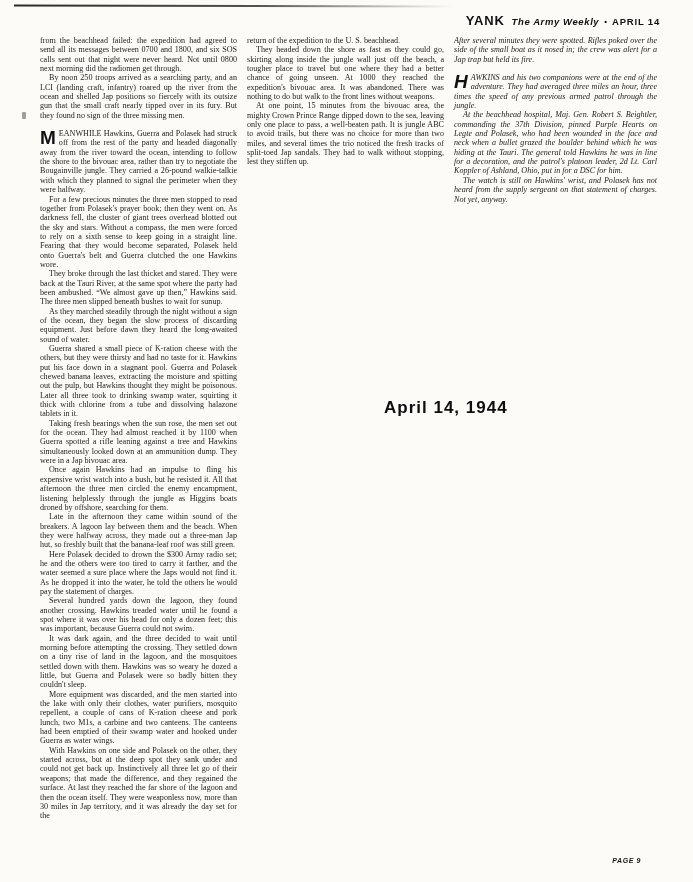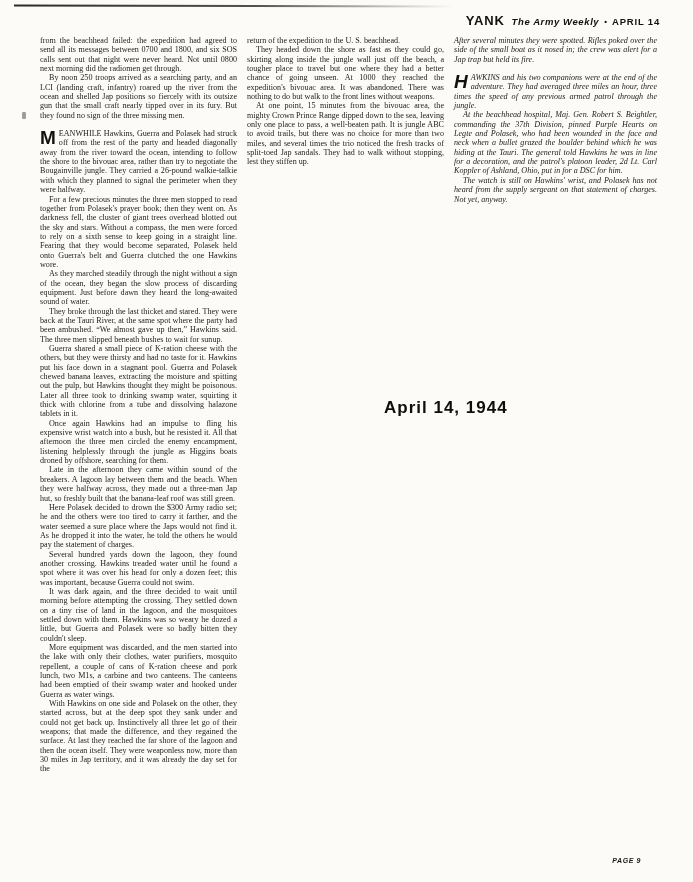--- a/index.html
+++ b/index.html
@@ -75,23 +75,24 @@
   <div class="header">
     <span class="brand">YANK</span><span class="subtitle">The Army Weekly</span><span class="sep">•</span><span class="issue">APRIL 14</span>
   </div>
 
   <div class="columns" id="columns">
       <div class="col">
         <p class="para">from the beachhead failed: the expedition had agreed to send all its messages between 0700 and 1800, and six SOS calls sent out that night were never heard. Not until 0800 next morning did the radiomen get through.</p>
         <p class="para indent">By noon 250 troops arrived as a searching party, and an LCI (landing craft, infantry) roared up the river from the ocean and shelled Jap positions so fiercely with its outsize gun that the small craft nearly tipped over in its fury. But they found no sign of the three missing men.</p>
         <p class="para section-break"><span class="dropcap">M</span>EANWHILE Hawkins, Guerra and Polasek had struck off from the rest of the party and headed diagonally away from the river toward the ocean, intending to follow the shore to the bivouac area, rather than try to negotiate the Bougainville jungle. They carried a 26-pound walkie-talkie with which they planned to signal the perimeter when they were halfway.</p>
         <p class="para indent">For a few precious minutes the three men stopped to read together from Polasek's prayer book; then they went on. As darkness fell, the cluster of giant trees overhead blotted out the sky and stars. Without a compass, the men were forced to rely on a sixth sense to keep going in a straight line. Fearing that they would become separated, Polasek held onto Guerra's belt and Guerra clutched the one Hawkins wore.</p>
+        <p class="para indent">They broke through the last thicket and stared. They were back at the Tauri River, at the same spot where the party had been ambushed. “We almost gave up then,” Hawkins said. The three men slipped beneath bushes to wait for sunup.</p>
         <p class="para indent">As they marched steadily through the night without a sign of the ocean, they began the slow process of discarding equipment. Just before dawn they heard the long-awaited sound of water.</p>
-        <p class="para indent">They broke through the last thicket and stared. They were back at the Tauri River, at the same spot where the party had been ambushed. “We almost gave up then,” Hawkins said. The three men slipped beneath bushes to wait for sunup.</p>
         <p class="para indent">Guerra shared a small piece of K-ration cheese with the others, but they were thirsty and had no taste for it. Hawkins put his face down in a stagnant pool. Guerra and Polasek chewed banana leaves, extracting the moisture and spitting out the pulp, but Hawkins thought they might be poisonous. Later all three took to drinking swamp water, squirting it thick with chlorine from a tube and dissolving halazone tablets in it.</p>
+        <p class="para indent">Taking fresh bearings when the sun rose, the men set out for the ocean. They had almost reached it by 1100 when Guerra spotted a rifle leaning against a tree and Hawkins simultaneously looked down at an ammunition dump. They were in a Jap bivouac area.</p>
         <p class="para indent">Once again Hawkins had an impulse to fling his expensive wrist watch into a bush, but he resisted it. All that afternoon the three men circled the enemy encampment, listening helplessly through the jungle as Higgins boats droned by offshore, searching for them.</p>
         <p class="para indent">Late in the afternoon they came within sound of the breakers. A lagoon lay between them and the beach. When they were halfway across, they made out a three-man Jap hut, so freshly built that the banana-leaf roof was still green.</p>
         <p class="para indent">Here Polasek decided to drown the $300 Army radio set; he and the others were too tired to carry it farther, and the water seemed a sure place where the Japs would not find it. As he dropped it into the water, he told the others he would pay the statement of charges.</p>
         <p class="para indent">Several hundred yards down the lagoon, they found another crossing. Hawkins treaded water until he found a spot where it was over his head for only a dozen feet; this was important, because Guerra could not swim.</p>
         <p class="para indent">It was dark again, and the three decided to wait until morning before attempting the crossing. They settled down on a tiny rise of land in the lagoon, and the mosquitoes settled down with them. Hawkins was so weary he dozed a little, but Guerra and Polasek were so badly bitten they couldn't sleep.</p>
         <p class="para indent">More equipment was discarded, and the men started into the lake with only their clothes, water purifiers, mosquito repellent, a couple of cans of K-ration cheese and pork lunch, two M1s, a carbine and two canteens. The canteens had been emptied of their swamp water and hooked under Guerra as water wings.</p>
         <p class="para indent">With Hawkins on one side and Polasek on the other, they started across, but at the deep spot they sank under and could not get back up. Instinctively all three let go of their weapons; that made the difference, and they regained the surface. At last they reached the far shore of the lagoon and then the ocean itself. They were weaponless now, more than 30 miles in Jap territory, and it was already the day set for the</p>
       </div>
       <div class="col">
         <p class="para">return of the expedition to the U. S. beachhead.</p>

